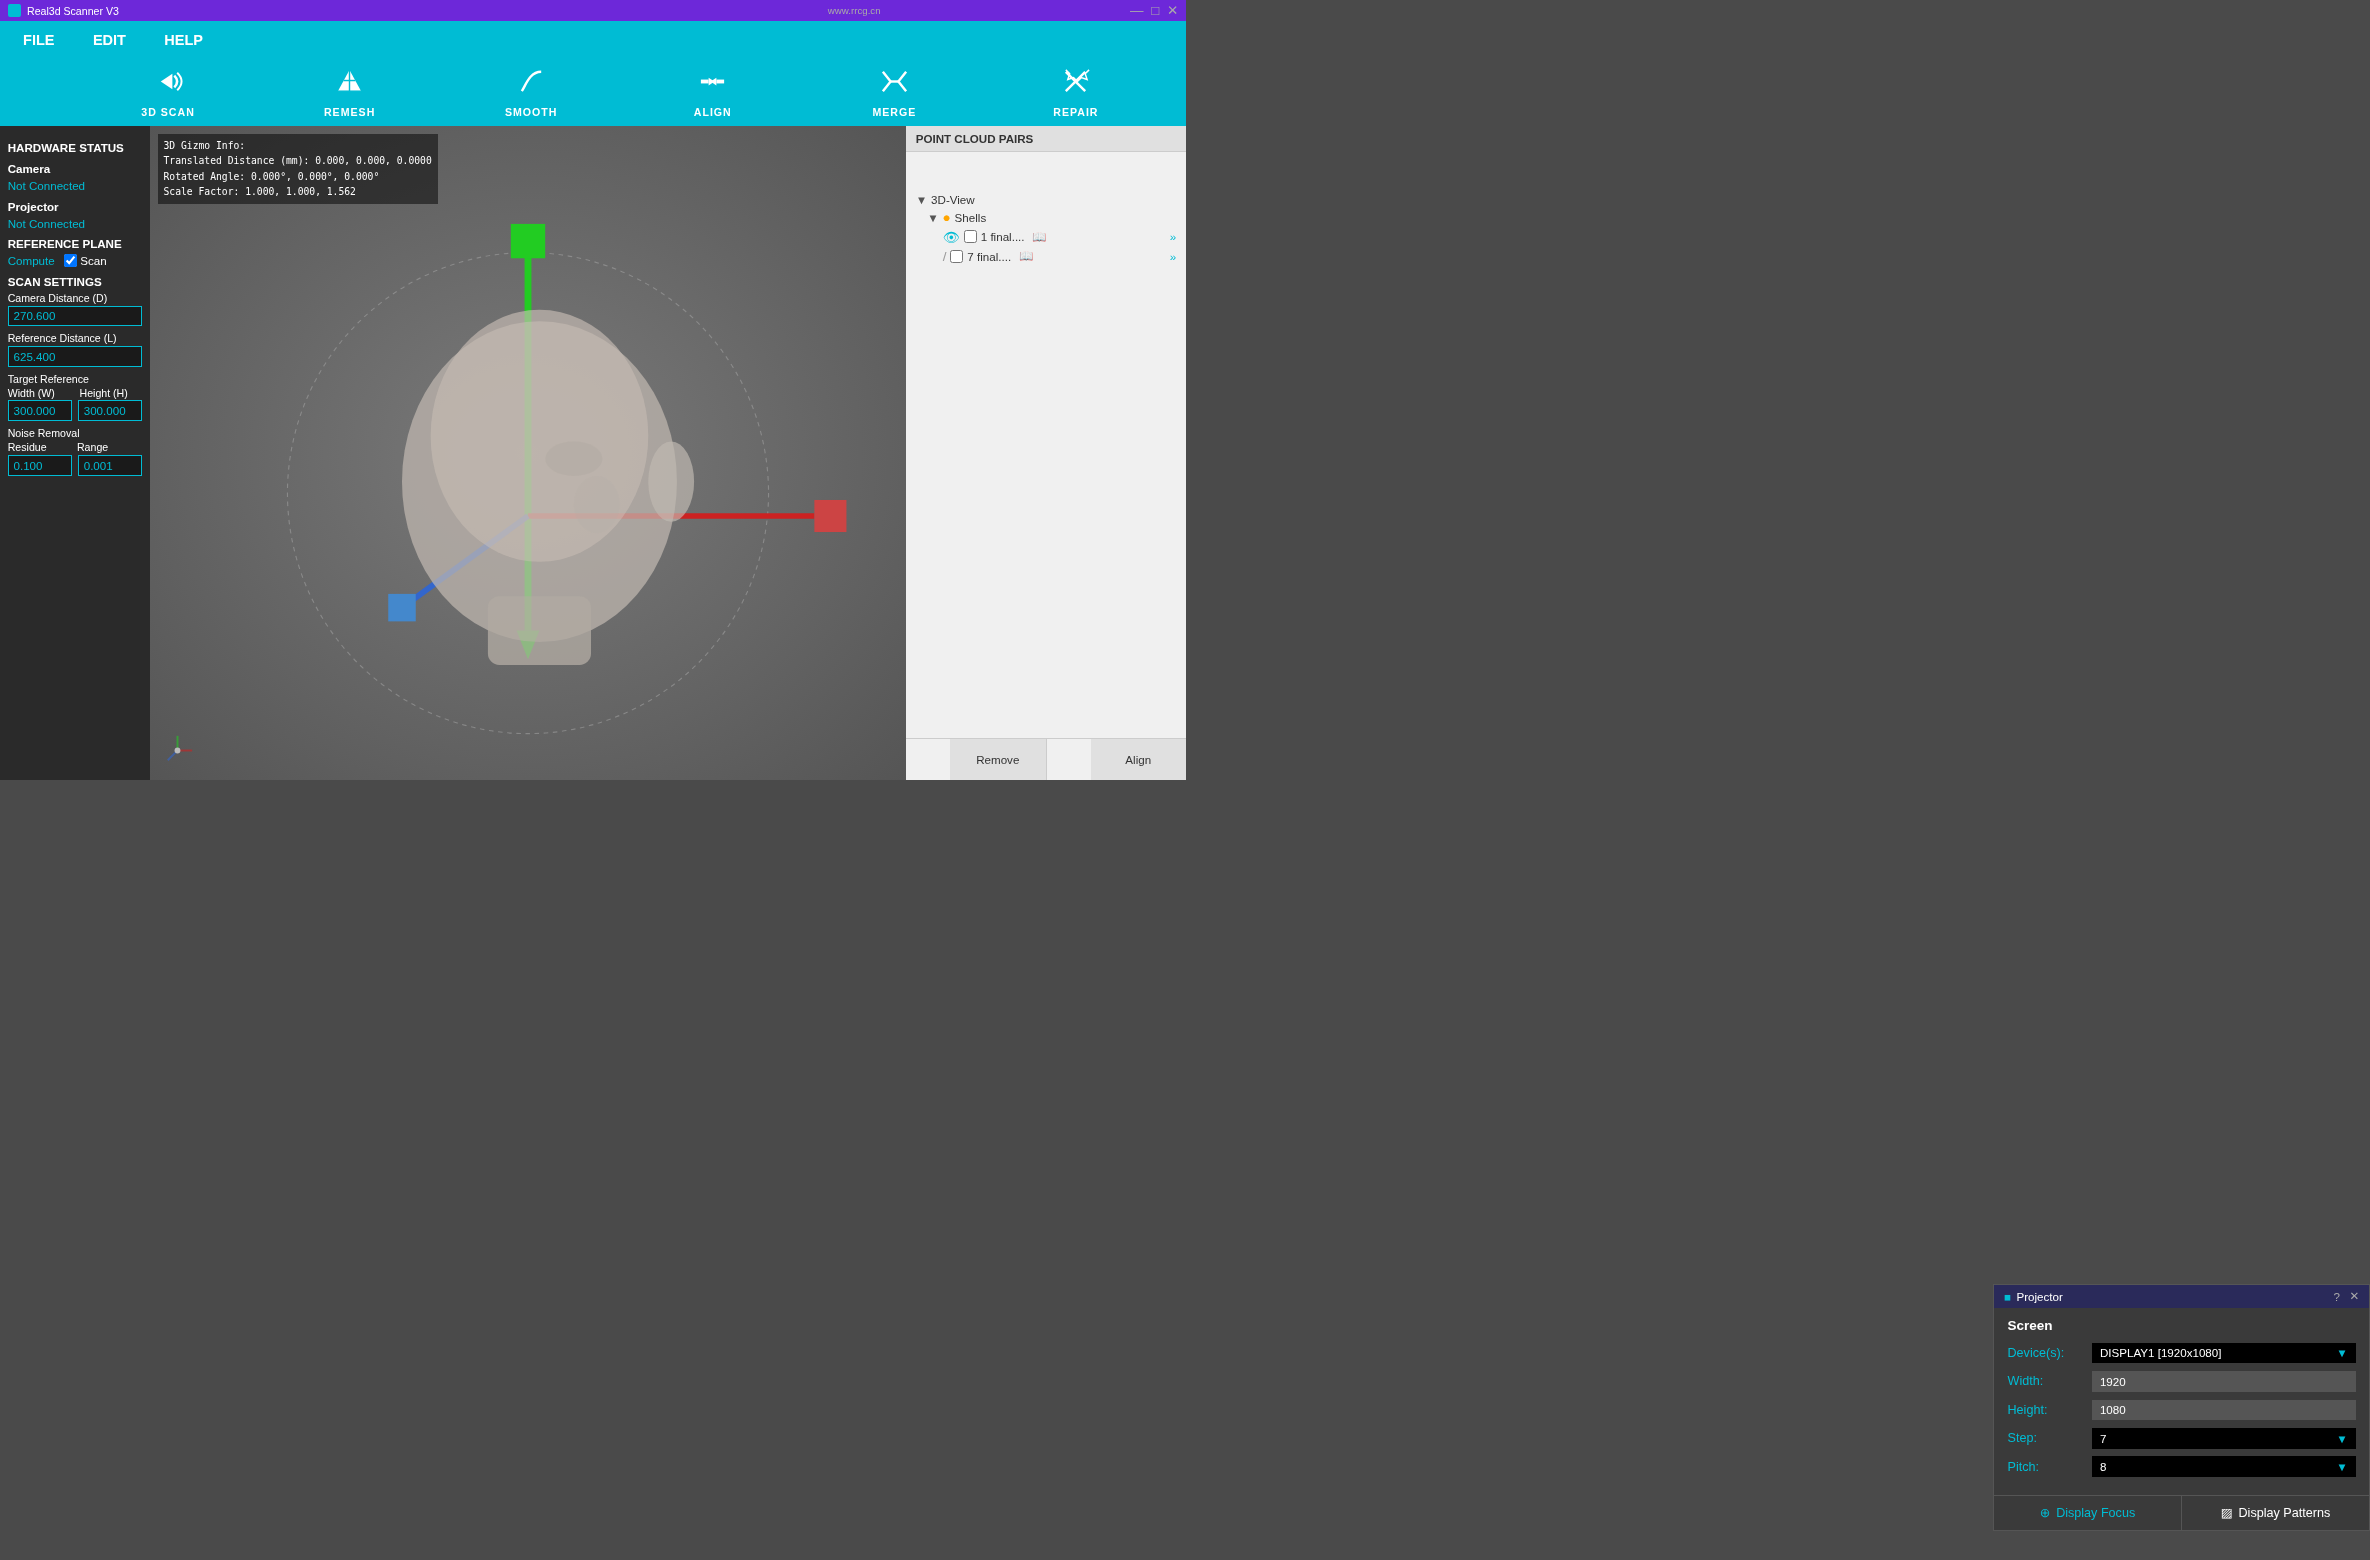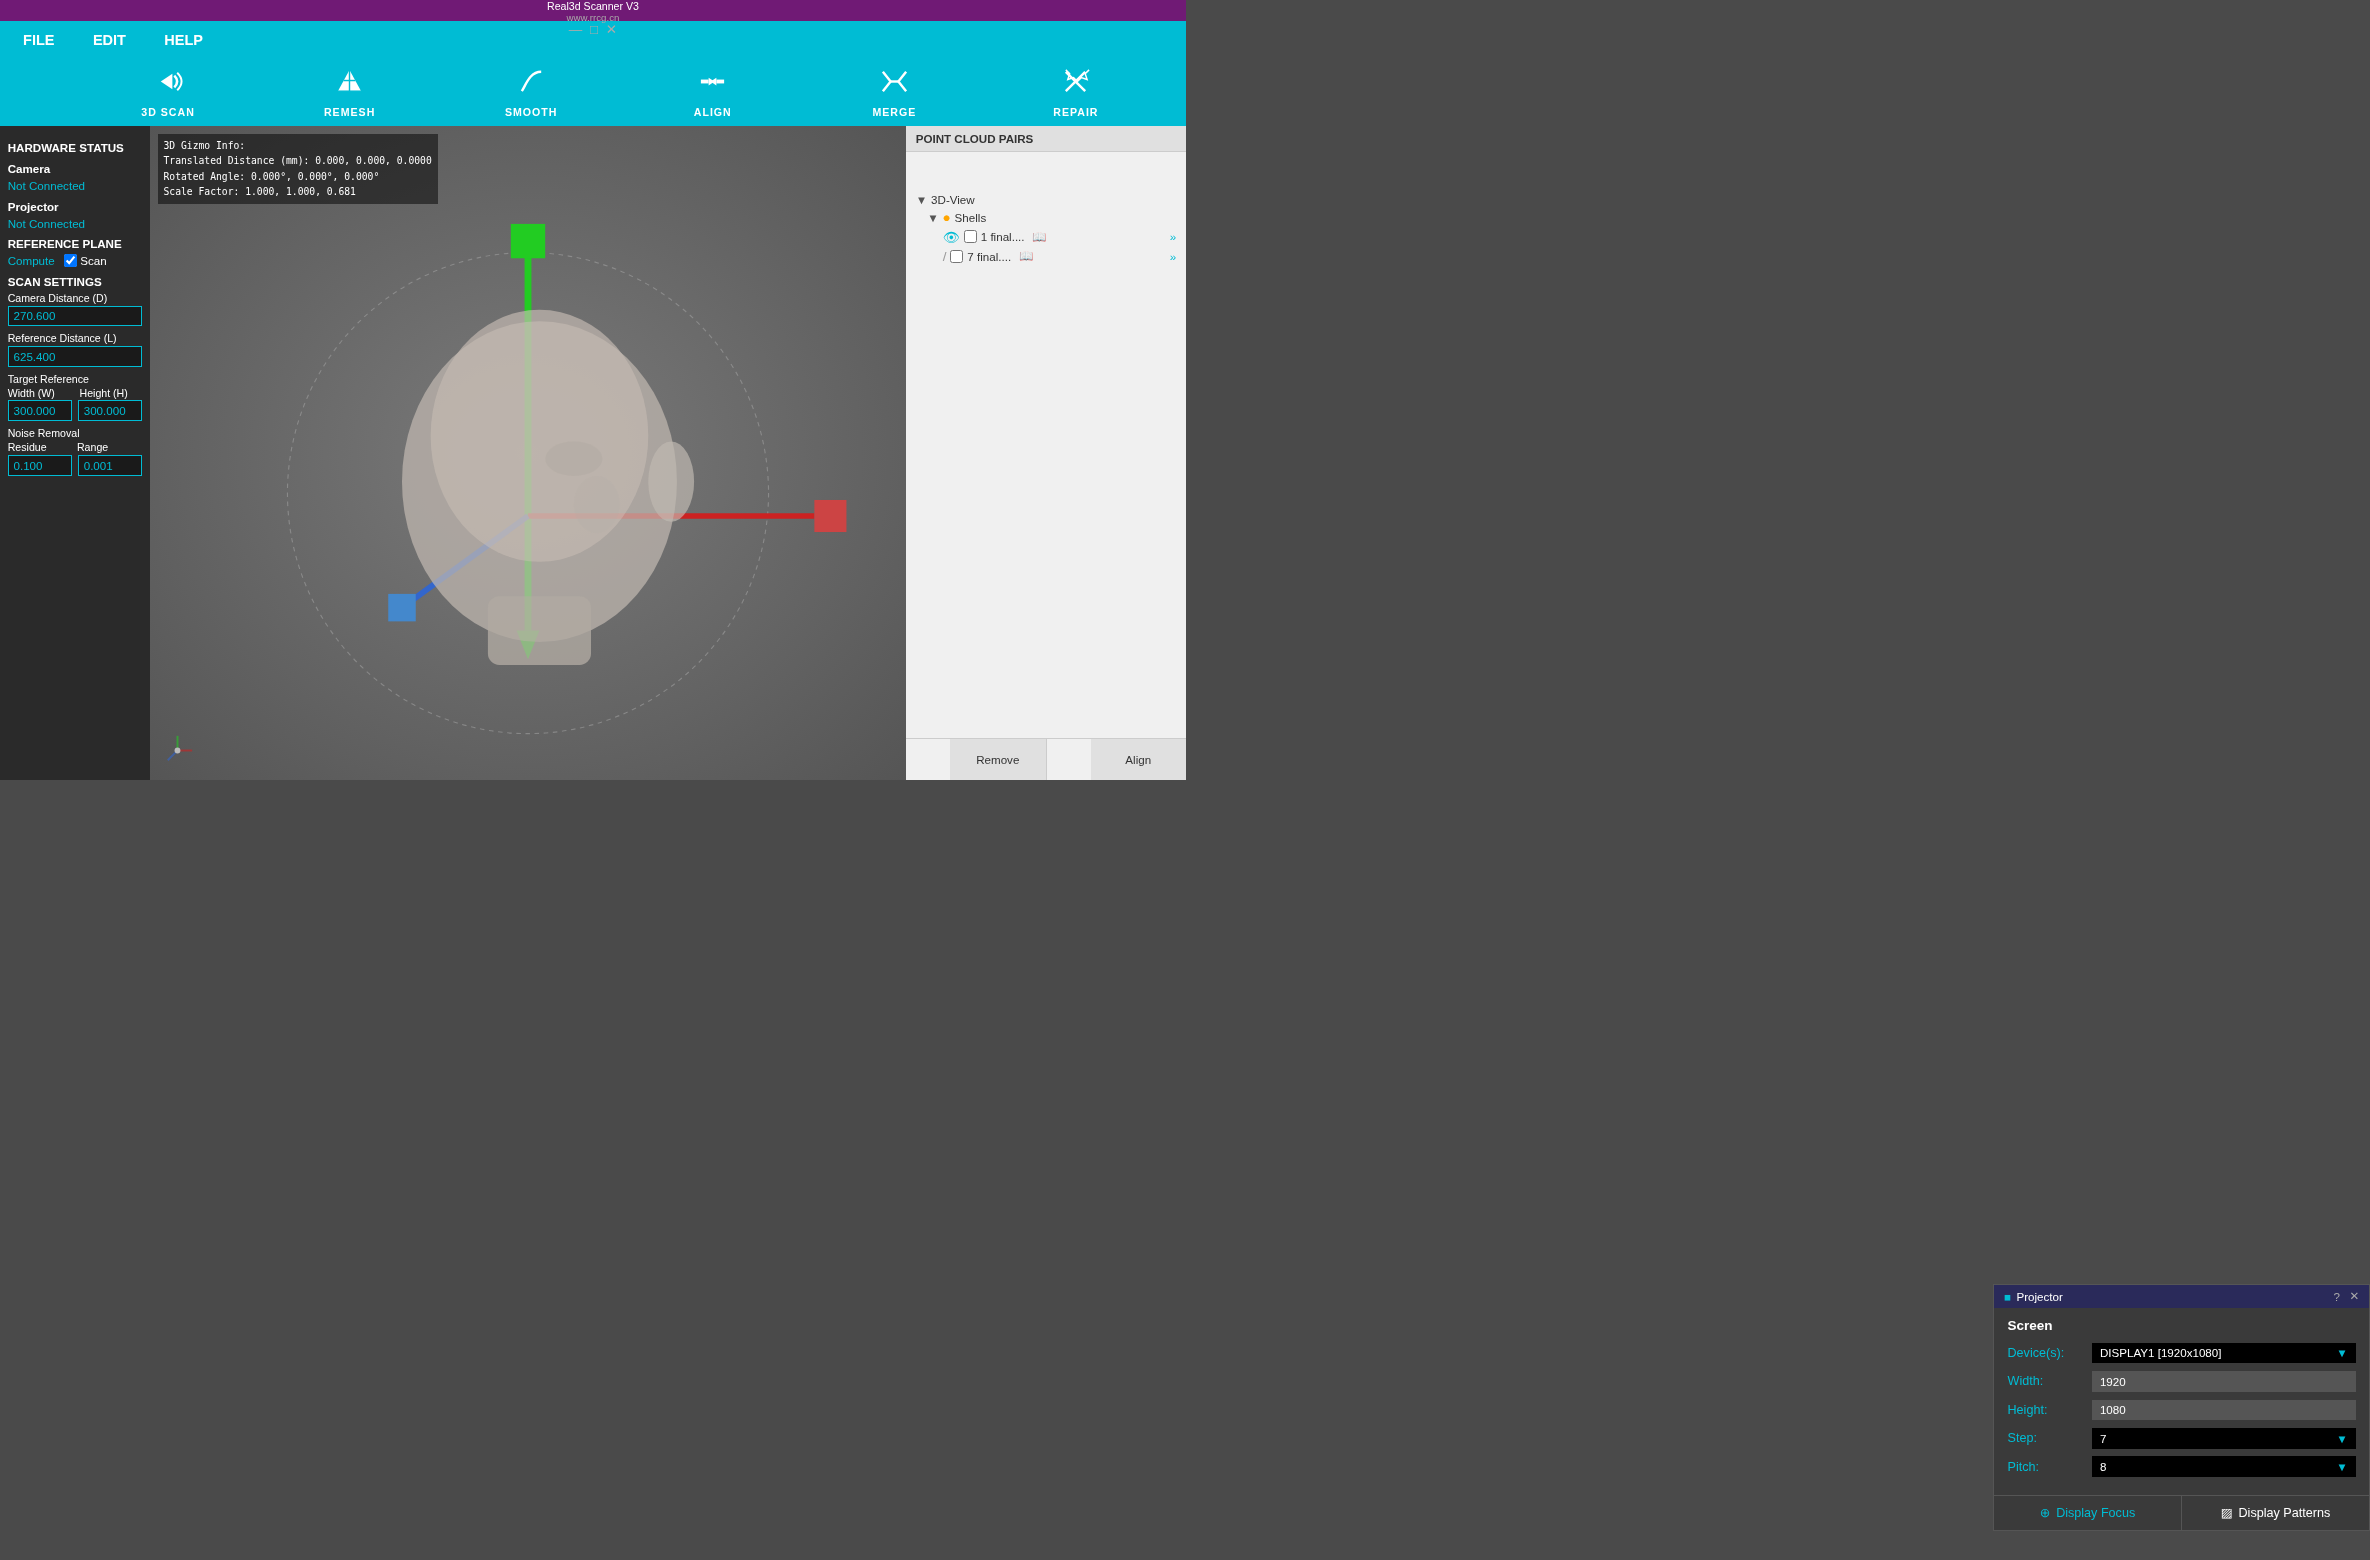--- a/index.html
+++ b/index.html
@@ -1,27 +1,26 @@
 <!DOCTYPE html>
 <html><head>
   <meta charset="utf-8">
   <style>
     * { box-sizing: border-box; margin: 0; padding: 0; }
     body { font-family: Arial, sans-serif; background: #4a4a4a; width: 1186px; height: 780px; overflow: hidden; font-size: 11.6px; }
 
     
     .titlebar {
-      background: #701a75;
+      background: #6d28d9;
       height: 21px;
       display: flex;
       align-items: center;
       padding: 0 7.7px;
       color: white;
       font-size: 10.6px;
-      flex-direction: column;
     }
     .titlebar-icon { width: 13.5px; height: 13.5px; background: #00bcd4; margin-right: 5.8px; border-radius: 1.9px; }
     .titlebar-title { flex: 1; }
     .titlebar-url { flex: 1; text-align: center; color: #aaa; font-size: 9.7px; }
     .titlebar-controls { display: flex; gap: 7.7px; }
     .titlebar-btn { color: #aaa; cursor: pointer; font-size: 13.5px; line-height: 1; }
 
     
     .menubar {
       background: #00bcd4;
@@ -462,21 +461,21 @@
     </div>
   </div>
 
   <div class="viewport">
     <div class="viewport-bg"></div>
 
     <div class="gizmo-info">
       <div>3D Gizmo Info:</div>
       <div>Translated Distance (mm): 0.000, 0.000, 0.0000</div>
       <div>Rotated Angle: 0.000°, 0.000°, 0.000°</div>
-      <div>Scale Factor: 1.000, 1.000, 0.681</div>
+      <div>Scale Factor: 1.000, 1.000, 1.562</div>
     </div>
 
     <svg style="position:absolute;top:0;left:0;width:100%;height:100%;" viewBox="0 0 660 530">
 
       <ellipse cx="330" cy="300" rx="210" ry="210" fill="none" stroke="#aaa" stroke-width="1" stroke-dasharray="4,4" opacity="0.5"></ellipse>
 
       <line x1="330" y1="320" x2="330" y2="80" stroke="#22cc22" stroke-width="6"></line>
       <rect x="315" y="65" width="30" height="30" fill="#22cc22"></rect>
 
       <line x1="330" y1="320" x2="330" y2="420" stroke="#22cc22" stroke-width="6"></line>

